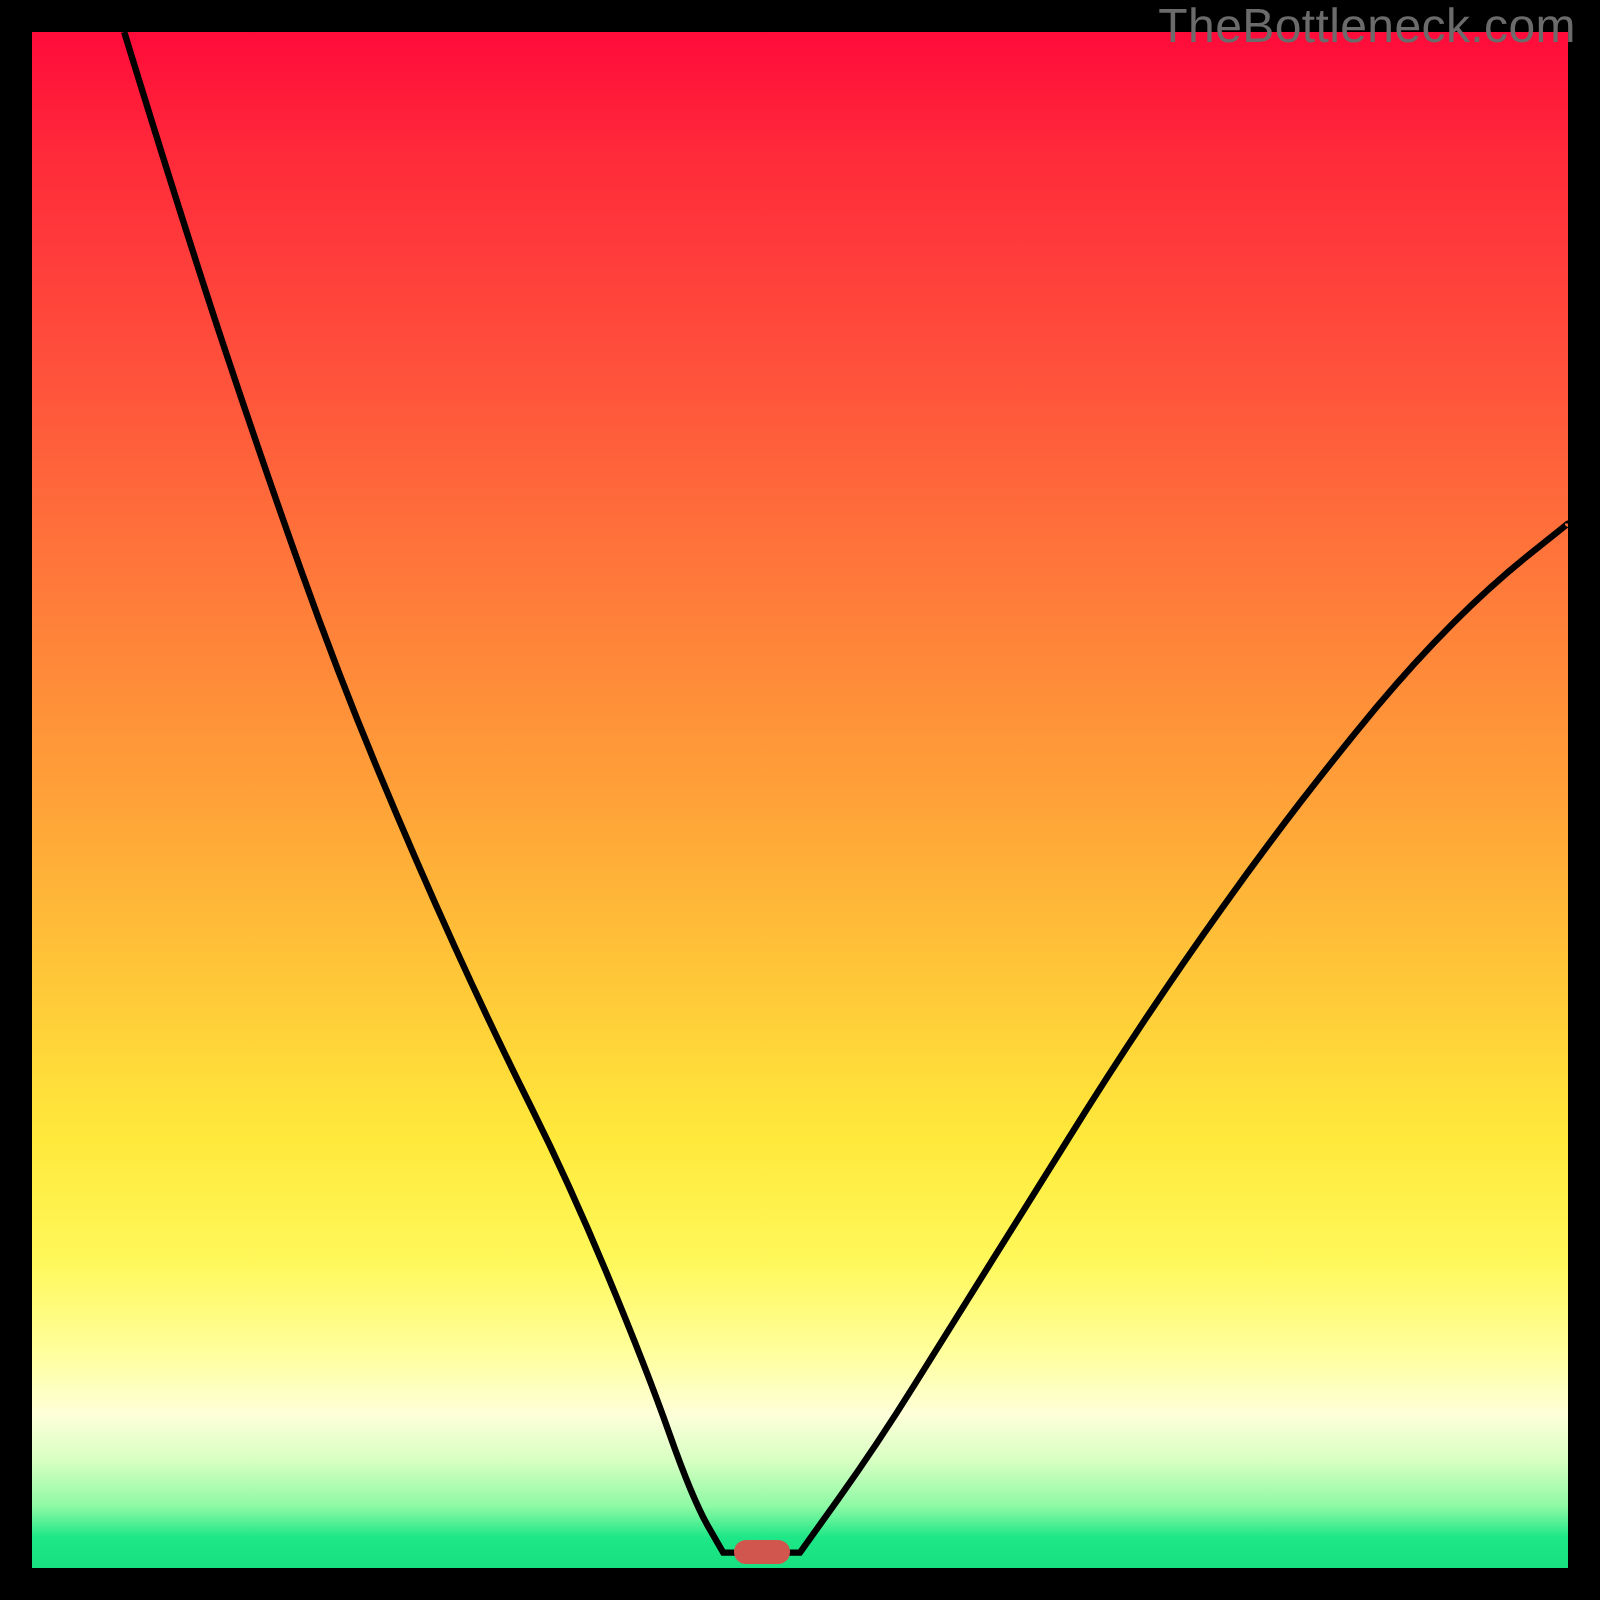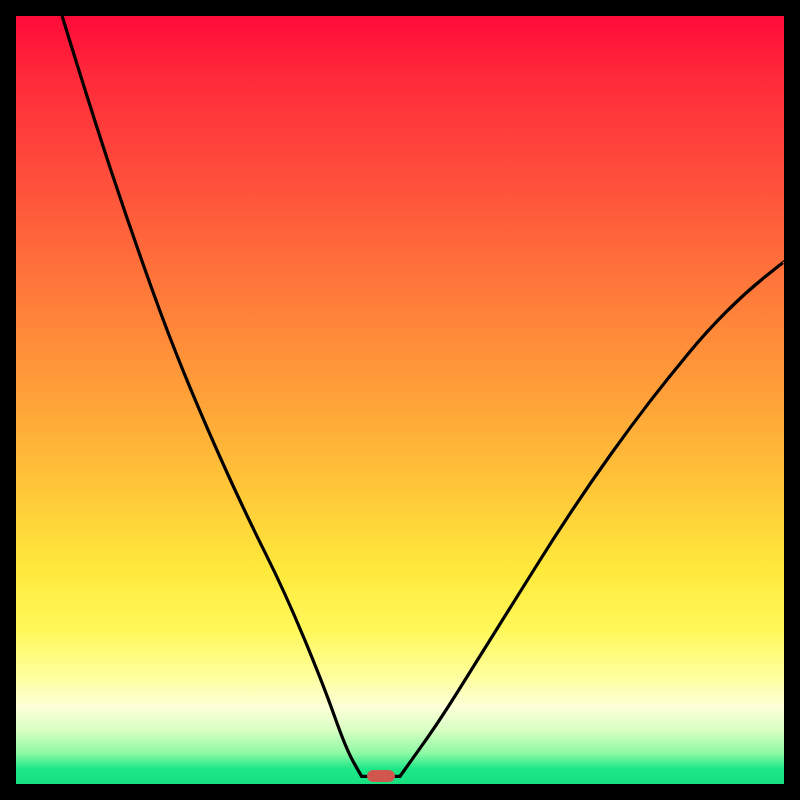--- a/index.html
+++ b/index.html
@@ -72,13 +72,14 @@
 
 <div class="frame">
   <div class="plot-area"></div>
 
   <svg class="curve" viewBox="0 0 768 768" preserveAspectRatio="none">
     <path id="curve-path" fill="none" stroke="#000" stroke-width="3.2" d="M 46.1 0.0 Q 76.8 99.8 96.0 157.4 Q 115.2 215.0 134.4 268.8 Q 153.6 322.6 172.8 368.6 Q 192.0 414.7 211.2 457.0 Q 230.4 499.2 249.6 537.6 Q 268.8 576.0 288.0 622.1 Q 307.2 668.2 318.7 700.8 Q 330.2 733.4 337.9 746.9 Q 345.6 760.3 345.6 760.3 Q 345.6 760.3 364.8 760.3 Q 384.0 760.3 384.0 760.3 Q 384.0 760.3 403.2 733.4 Q 422.4 706.6 441.6 675.8 Q 460.8 645.1 480.0 614.4 Q 499.2 583.7 518.4 553.0 Q 537.6 522.2 556.8 493.4 Q 576.0 464.6 595.2 437.8 Q 614.4 410.9 633.6 385.9 Q 652.8 361.0 672.0 337.9 Q 691.2 314.9 710.4 295.7 Q 729.6 276.5 748.8 261.1 T 768.0 245.8"></path>
   </svg>
 
   <div id="marker" class="marker" style="left: 366.8px; top: 770.32px;"></div>
 
+  <div class="watermark">TheBottleneck.com</div>
 </div>
 
 </body></html>

